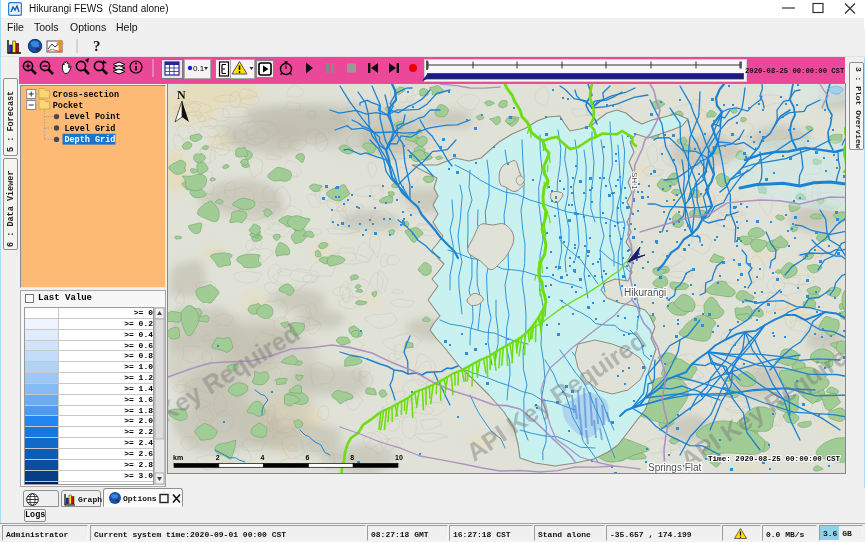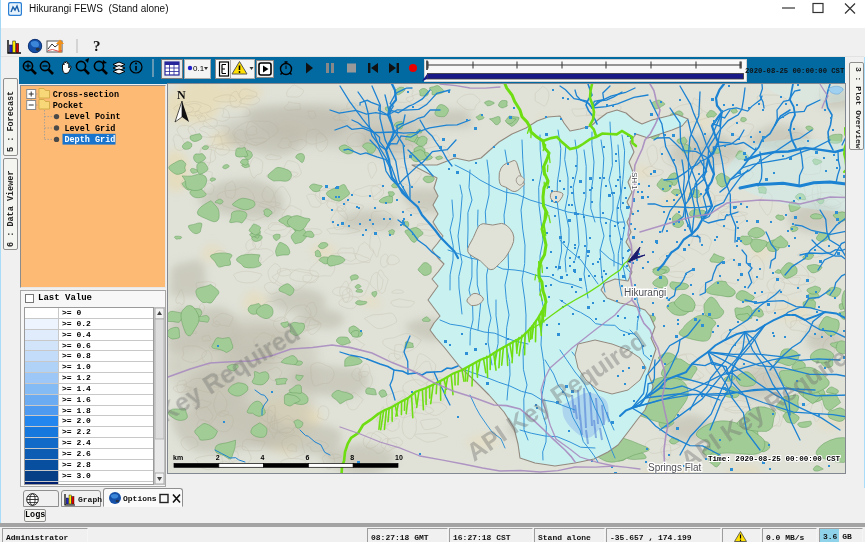--- a/index.html
+++ b/index.html
@@ -7,62 +7,68 @@
 .abs { position:absolute; }
 
 #titlebar { left:0; top:0; width:865px; height:28px; background:#ffffff; border-left:1px solid #aadcf7;}
 #title-icon { left:7px; top:2px; width:14px; height:14px; }
 #title-text { left:28px; top:3px; font-size:10px; color:#111; }
 
 #menubar { left:1px; top:18px; width:863px; height:18px; background:#f0f0f0; font-size:10.5px; color:#111; }
 #menubar span { position:absolute; top:3px; }
 
 #toolbar1 { left:1px; top:36px; width:863px; height:21px; background:#f0f0f0; border-bottom:1px solid #e2e2e2; }
-#toolbar2 { left:1px; top:57px; width:863px; height:27px; background:#0369a1; }
+#toolbar2 { left:1px; top:57px; width:863px; height:27px; background:#ec4899; }
 
 #leftstrip { left:0; top:57px; width:19px; height:466px; background:#f0f0f0; border-left:1px solid #aadcf7; }
 #rightstrip { left:845px; top:57px; width:20px; height:431px; background:#f0f0f0; border-right:1px solid #aadcf7;}
 .vtab { position:absolute; background:#f4f4f1; border:1px solid #8f8f8f; border-radius:2px;
         font-family:"Liberation Mono",monospace; font-size:8.5px; font-weight:bold; color:#222; }
 .vtext { position:absolute; white-space:nowrap; }
 
 #treepanel { left:20px; top:85px; width:146px; height:203px; background:#fdba74; border:1px solid #8c8c8c; border-right-color:#e8e8e8; border-bottom-color:#e8e8e8; }
-#legendpanel { left:20px; top:290px; width:146px; height:197px; background:#f7f7f7; border:1px solid #a8a8a8; }
+#legendpanel { left:20px; top:290px; width:146px; height:197px; background:#f7f7f7; border:1px solid #a8a8a8;text-align:right; }
 .lrow { height:10.85px; display:flex; border-bottom:1px solid #c8c8c8; }
 .lcol { width:34px; border-right:1px solid #c8c8c8; }
 .llab { flex:1; font-family:"Liberation Mono",monospace; font-size:8px; font-weight:bold; padding-left:3px; line-height:10.5px; background:#fff; }
 
 #mapwrap { left:167px; top:83px; width:679px; height:391px; border:1px solid #828790; overflow:hidden; }
 #belowmap { left:167px; top:474px; width:678px; height:14px; background:#f0f0f0; }
 
 #tabrow { left:1px; top:488px; width:863px; height:19px; background:#f0f0f0; }
 .btab { position:absolute; border:1px solid #8f8f8f; border-radius:3px 3px 0 0; background:#f0f0f0; font-family:"Liberation Mono",monospace; font-size:8px; font-weight:bold; color:#111; }
 #logsbtn { left:24px; top:509px; width:22px; height:13px; border:1px solid #8f8f8f; border-radius:2px; background:#f4f4f1; font-family:"Liberation Mono",monospace; font-size:8.5px; font-weight:bold; text-align:center; line-height:11px; }
 
-#statusbar { left:0; top:523px; width:865px; height:19px; background:#f0f0f0; border-top:4px solid #a3a3a3; }
+#statusbar { left:0; top:523px; width:865px; height:19px; background:#f0f0f0; border-top:1px solid #a3a3a3; }
 .seg { position:absolute; top:1px; height:16px; border:1px solid; border-color:#9d9d9d #f5f5f5 #f5f5f5 #9d9d9d; font-family:"Liberation Mono",monospace; font-size:8px; font-weight:bold; color:#111; padding:3.5px 0 0 3px; white-space:nowrap; overflow:hidden; }
 </style></head>
 <body>
 <div id="win">
 
 <div class="abs" id="titlebar">
   <svg class="abs" id="title-icon" viewBox="0 0 14 14">
         <rect x="0" y="0" width="14" height="14" rx="2" fill="#2a7fd4"></rect>
         <rect x="1.2" y="1.2" width="11.6" height="11.6" rx="1.4" fill="#e8f4fd"></rect>
         <path d="M3,10 L5,5 L7,8 L9,4 L11,10" fill="none" stroke="#1b5faa" stroke-width="1.4"></path>
       </svg>
   <div class="abs" id="title-text">Hikurangi FEWS&nbsp; (Stand alone)</div>
   <svg class="abs" style="left:770px;top:0;width:95px;height:17px" viewBox="0 0 95 17">
     <line x1="11" y1="8" x2="24" y2="8" stroke="#333" stroke-width="1.2"></line>
     <rect x="42" y="3.5" width="10" height="9" fill="none" stroke="#333" stroke-width="1.2"></rect>
     <path d="M74,3.5 L84,13.5 M84,3.5 L74,13.5" stroke="#333" stroke-width="1.2"></path>
   </svg>
 </div>
 
 <div class="abs" style="left:0;top:17px;width:1px;height:507px;background:#a5d6f2;"></div>
+<div class="abs" id="menubar">
+  <span style="left:6px">File</span>
+      <span style="left:33px">Tools</span>
+      <span style="left:69px">Options</span>
+      <span style="left:115px">Help</span>
+</div>
 
 <div class="abs" id="toolbar1">
   <svg class="abs" style="left:0;top:0;width:863px;height:21px" viewBox="0 0 863 21">
 
     <g transform="translate(6,3)">
       <path d="M1,1 L1,14 L14,14" stroke="#000" stroke-width="1.4" fill="none"></path>
       <rect x="2.5" y="6" width="2.6" height="7.5" fill="#2222cc" stroke="#000" stroke-width="0.5"></rect>
       <rect x="5.8" y="2" width="2.6" height="11.5" fill="#ffee00" stroke="#000" stroke-width="0.5"></rect>
       <rect x="9.1" y="4.5" width="2.6" height="9" fill="#dd0000" stroke="#000" stroke-width="0.5"></rect>
     </g>
@@ -1707,20 +1713,21 @@
           <rect x="1" y="1.5" width="8" height="8" fill="none" stroke="#222" stroke-width="1.4"></rect>
           <path d="M14,1.5 L21,9.5 M21,1.5 L14,9.5" stroke="#111" stroke-width="1.6"></path>
         </svg>
   </div>
 </div>
 
 <div class="abs" id="logsbtn">Logs</div>
 
 <div class="abs" id="statusbar">
   <div class="seg" style="left:2px;width:86px;">Administrator</div>
+  <div class="seg" style="left:90px;width:276px;">Current system time:2020-09-01 00:00 CST</div>
   <div class="seg" style="left:367px;width:81px;">08:27:18 GMT</div>
   <div class="seg" style="left:449px;width:84px;">16:27:18 CST</div>
   <div class="seg" style="left:534px;width:71px;">Stand alone</div>
   <div class="seg" style="left:606px;width:115px;">-35.657 , 174.199</div>
   <div class="seg" style="left:722px;width:39px;">
     <svg style="position:absolute;left:11px;top:2px;width:13px;height:11px" viewBox="0 0 13 11">
           <path d="M6.5,0.5 L12.5,10.5 L0.5,10.5 Z" fill="#ffe000" stroke="#444" stroke-width="0.8"></path>
           <line x1="6.5" y1="3.5" x2="6.5" y2="7.5" stroke="#000" stroke-width="1.2"></line>
           <circle cx="6.5" cy="9.2" r="0.7" fill="#000"></circle>
         </svg>

